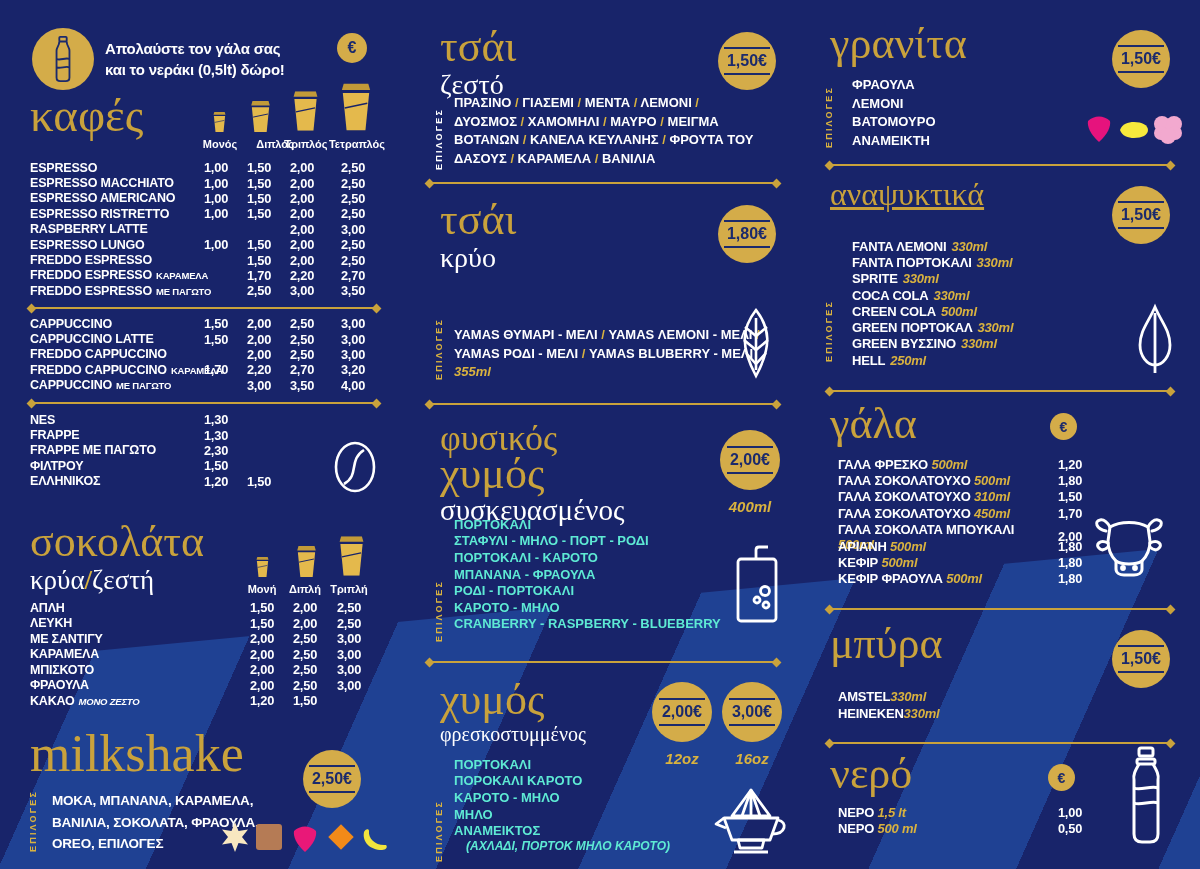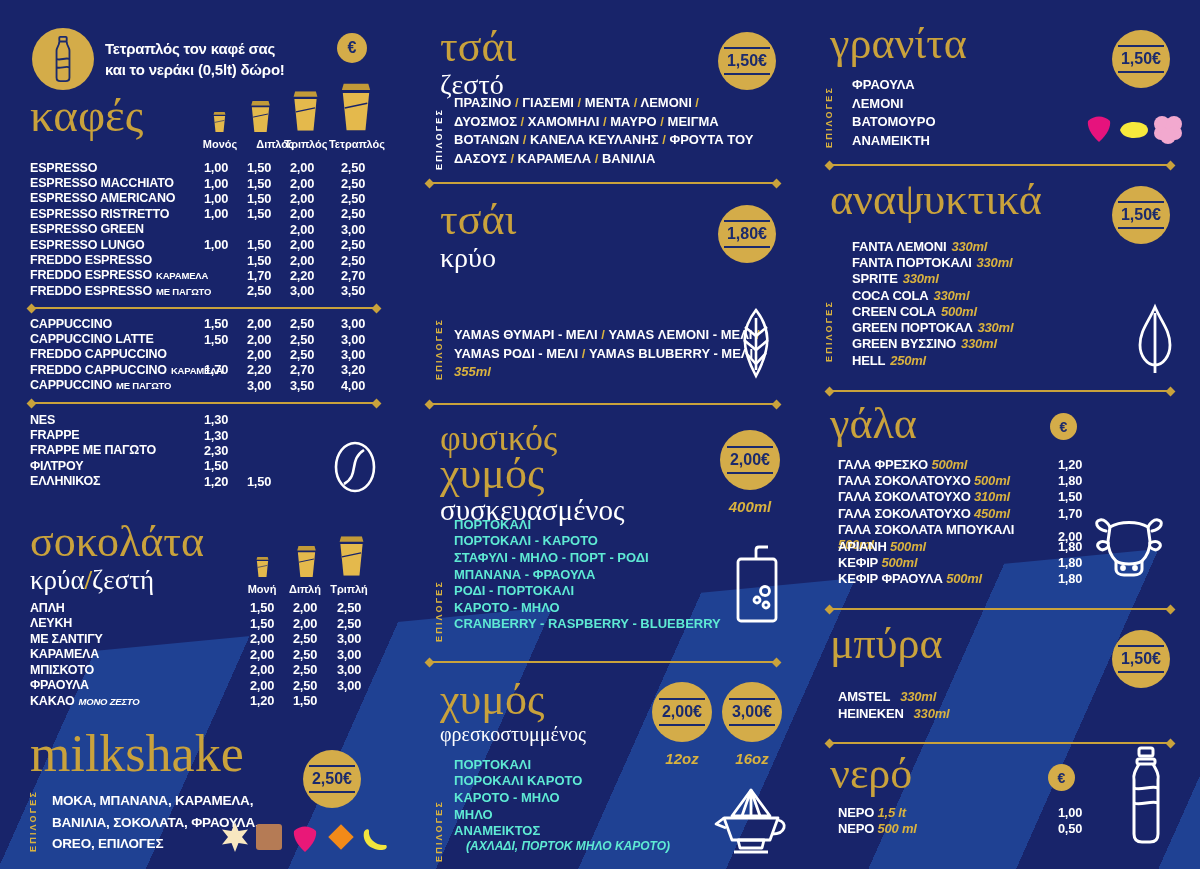--- a/index.html
+++ b/index.html
@@ -35,21 +35,21 @@
   .crow{display:grid;grid-template-columns:164px 44px 42px 44px 58px;height:15.4px;align-items:center;}
   .crow .nm{white-space:nowrap;}
   .crow .csub{font-size:9.5px;margin-left:4px;font-weight:700;color:#fff;}
   .crow .p{text-align:center;font-size:12.8px;color:#fff;font-weight:700;}
   .hrow{display:grid;grid-template-columns:210px 44px 42px 46px;height:15.5px;align-items:center;}
   .hrow .csub{font-size:9.5px;margin-left:4px;font-weight:700;font-style:italic;color:#fff;}
   .hrow .p{text-align:center;font-size:12.8px;color:#fff;font-weight:700;}
   .mrow{display:grid;grid-template-columns:204px 56px;height:16.4px;align-items:center;}
   .mrow .p{text-align:center;font-size:12.8px;color:#fff;font-weight:700;}
   .srow{height:16.3px;display:flex;align-items:center;gap:5px;}
-  .brow{height:17px;display:flex;align-items:center;gap:10px;}
+  .brow{height:17px;display:flex;align-items:center;gap:0;}
   .sizehdr{position:absolute;text-align:center;color:#fff;font-weight:700;font-size:11px;}
   .opts{color:#fff;font-weight:700;font-size:13px;line-height:18.7px;}
   .optlist{color:#5eead4;font-weight:700;font-size:13px;}
   .optlist > div{height:16.6px;display:flex;align-items:center;}
   .note{font-style:italic;margin-left:12px;}
   .ozlbl{position:absolute;text-align:center;color:var(--goldL);font-style:italic;font-weight:700;font-size:15px;}
   svg{display:block;}
 </style>
 </head>
 <body>
@@ -73,21 +73,21 @@
       <span>
         <svg width="24" height="50" viewBox="0 0 26 52" fill="none" stroke="#1B2A6C" stroke-width="2">
           <rect x="9" y="2" width="8" height="5" rx="1"></rect>
           <path d="M9,7 C9,12 6,13 6,17 L6,46 Q6,50 10,50 L16,50 Q20,50 20,46 L20,17 C20,13 17,12 17,7"></path>
           <path d="M6,26 C10,28 16,24 20,26"></path>
           <path d="M6,35 C10,37 16,33 20,35"></path>
         </svg>
       </span>
     </div>
     <div class="abs rowtxt" style="left:105px;top:38px;font-size:15px;line-height:21px;">
-      <div>Τετραπλός τον καφέ σας</div>
+      <div>Απολαύστε τον γάλα σας</div>
       <div>και το νεράκι (0,5lt) δώρο!</div>
     </div>
     <div class="coin" style="left:337px;top:33px;width:30px;height:30px;font-size:16px;">
         <span>€</span>
       </div>
 
     <div class="abs title" style="left:30px;top:92px;font-size:47px;">καφές</div>
     <span class="abs" style="left:212px;top:112px;">
         <svg width="15" height="20" viewBox="0 0 34 50">
           <use href="#cupsym"></use>
@@ -141,21 +141,21 @@
 
         <div class="crow">
           <span class="nm"><span>ESPRESSO RISTRETTO</span><span class="csub"></span></span>
           <span class="p">1,00</span>
           <span class="p">1,50</span>
           <span class="p">2,00</span>
           <span class="p">2,50</span>
         </div>
 
         <div class="crow">
-          <span class="nm"><span>ESPRESSO GREEN</span><span class="csub"></span></span>
+          <span class="nm"><span>RASPBERRY LATTE</span><span class="csub"></span></span>
           <span class="p"></span>
           <span class="p"></span>
           <span class="p">2,00</span>
           <span class="p">3,00</span>
         </div>
 
         <div class="crow">
           <span class="nm"><span>ESPRESSO LUNGO</span><span class="csub"></span></span>
           <span class="p">1,00</span>
           <span class="p">1,50</span>
@@ -423,22 +423,22 @@
     <div class="abs title" style="left:440px;top:452px;font-size:44px;">χυμός</div>
     <div class="abs subtitle" style="left:440px;top:496px;font-size:29px;">συσκευασμένος</div>
     <div class="badge" style="left:720px;top:430px;width:60px;height:60px;">
         <span class="bval">2,00€</span>
       </div>
     <div class="ozlbl" style="left:705px;top:498px;width:90px;">400ml</div>
     <div class="vlabel" style="left:434px;top:522px;height:120px;">ΕΠΙΛΟΓΕΣ</div>
     <div class="abs optlist" style="left:454px;top:516px;width:280px;">
 
     <div>ΠΟΡΤΟΚΑΛΙ</div>
+        <div>ΣΤΑΦΥΛΙ - ΜΗΛΟ - ΠΟΡΤ - ΡΟΔΙ</div>
         <div>ΠΟΡΤΟΚΑΛΙ - ΚΑΡΟΤΟ</div>
-        <div>ΣΤΑΦΥΛΙ - ΜΗΛΟ - ΠΟΡΤ - ΡΟΔΙ</div>
         <div>ΜΠΑΝΑΝΑ - ΦΡΑΟΥΛΑ</div>
         <div>ΡΟΔΙ - ΠΟΡΤΟΚΑΛΙ</div>
         <div>ΚΑΡΟΤΟ - ΜΗΛΟ</div>
         <div>CRANBERRY - RASPBERRY - BLUEBERRY</div>
       </div>
     <span class="abs" style="left:730px;top:543px;">
       <svg width="55" height="84" viewBox="0 0 55 84" fill="none" stroke="#fff" stroke-width="2.8">
         <path d="M26,16 L26,7 Q26,4 29,4 L38,4"></path>
         <rect x="8" y="16" width="38" height="62" rx="3"></rect>
         <circle cx="27" cy="57" r="3"></circle>
@@ -509,21 +509,21 @@
       <svg width="32" height="30" viewBox="0 0 32 30" fill="#F2A9CF">
         <circle cx="10" cy="10" r="8"></circle>
           <circle cx="22" cy="10" r="8"></circle>
         <circle cx="9" cy="19" r="7"></circle>
           <circle cx="23" cy="19" r="7"></circle>
           <circle cx="16" cy="22" r="8"></circle>
       </svg>
     </span>
     <div class="divider" style="left:828px;top:164px;width:344px;"></div>
 
-    <div class="abs title" style="left:830px;top:178px;font-size:44px;">αναψυκτικά</div>
+    <div class="abs title" style="left:830px;top:178px;font-size:32px;text-decoration:underline;">αναψυκτικά</div>
     <div class="badge" style="left:1112px;top:186px;width:58px;height:58px;">
         <span class="bval">1,50€</span>
       </div>
     <div class="vlabel" style="left:824px;top:242px;height:120px;">ΕΠΙΛΟΓΕΣ</div>
     <div class="abs rowtxt" style="left:852px;top:238px;font-size:13px;">
 
         <div class="srow">
           <span>FANTA ΛΕΜΟΝΙ</span>
           <i class="sz">330ml</i>
         </div>

